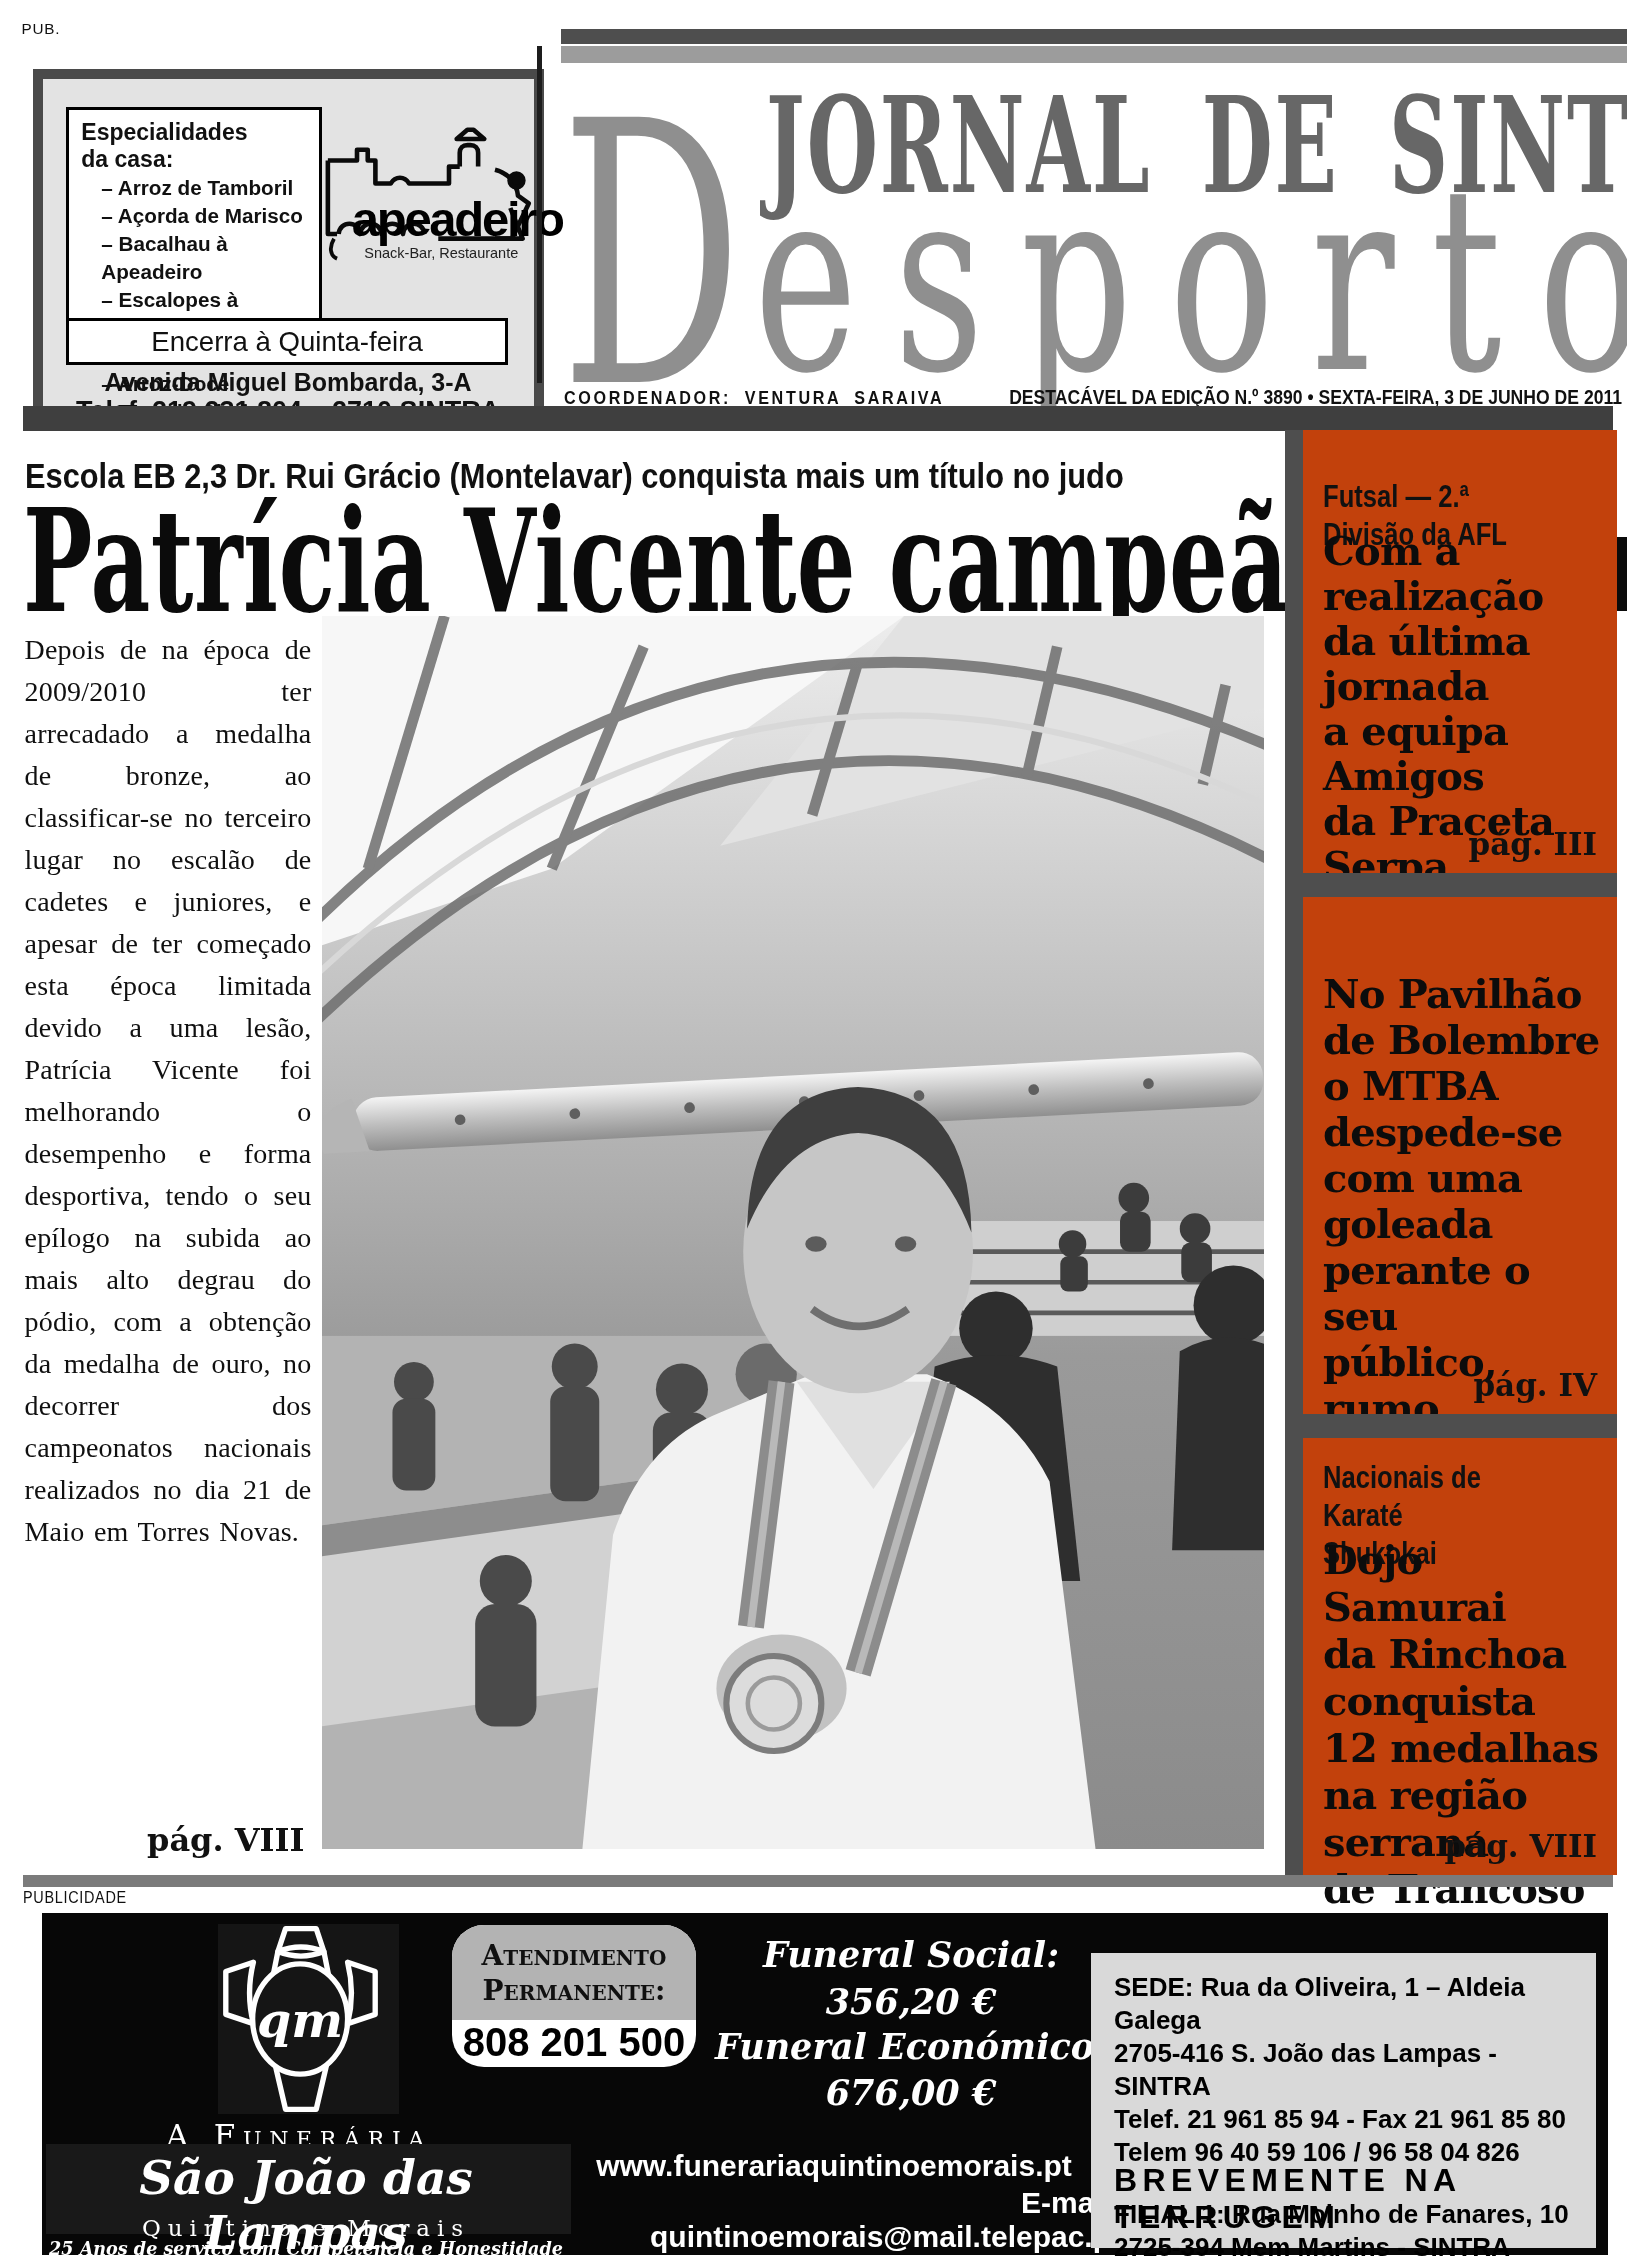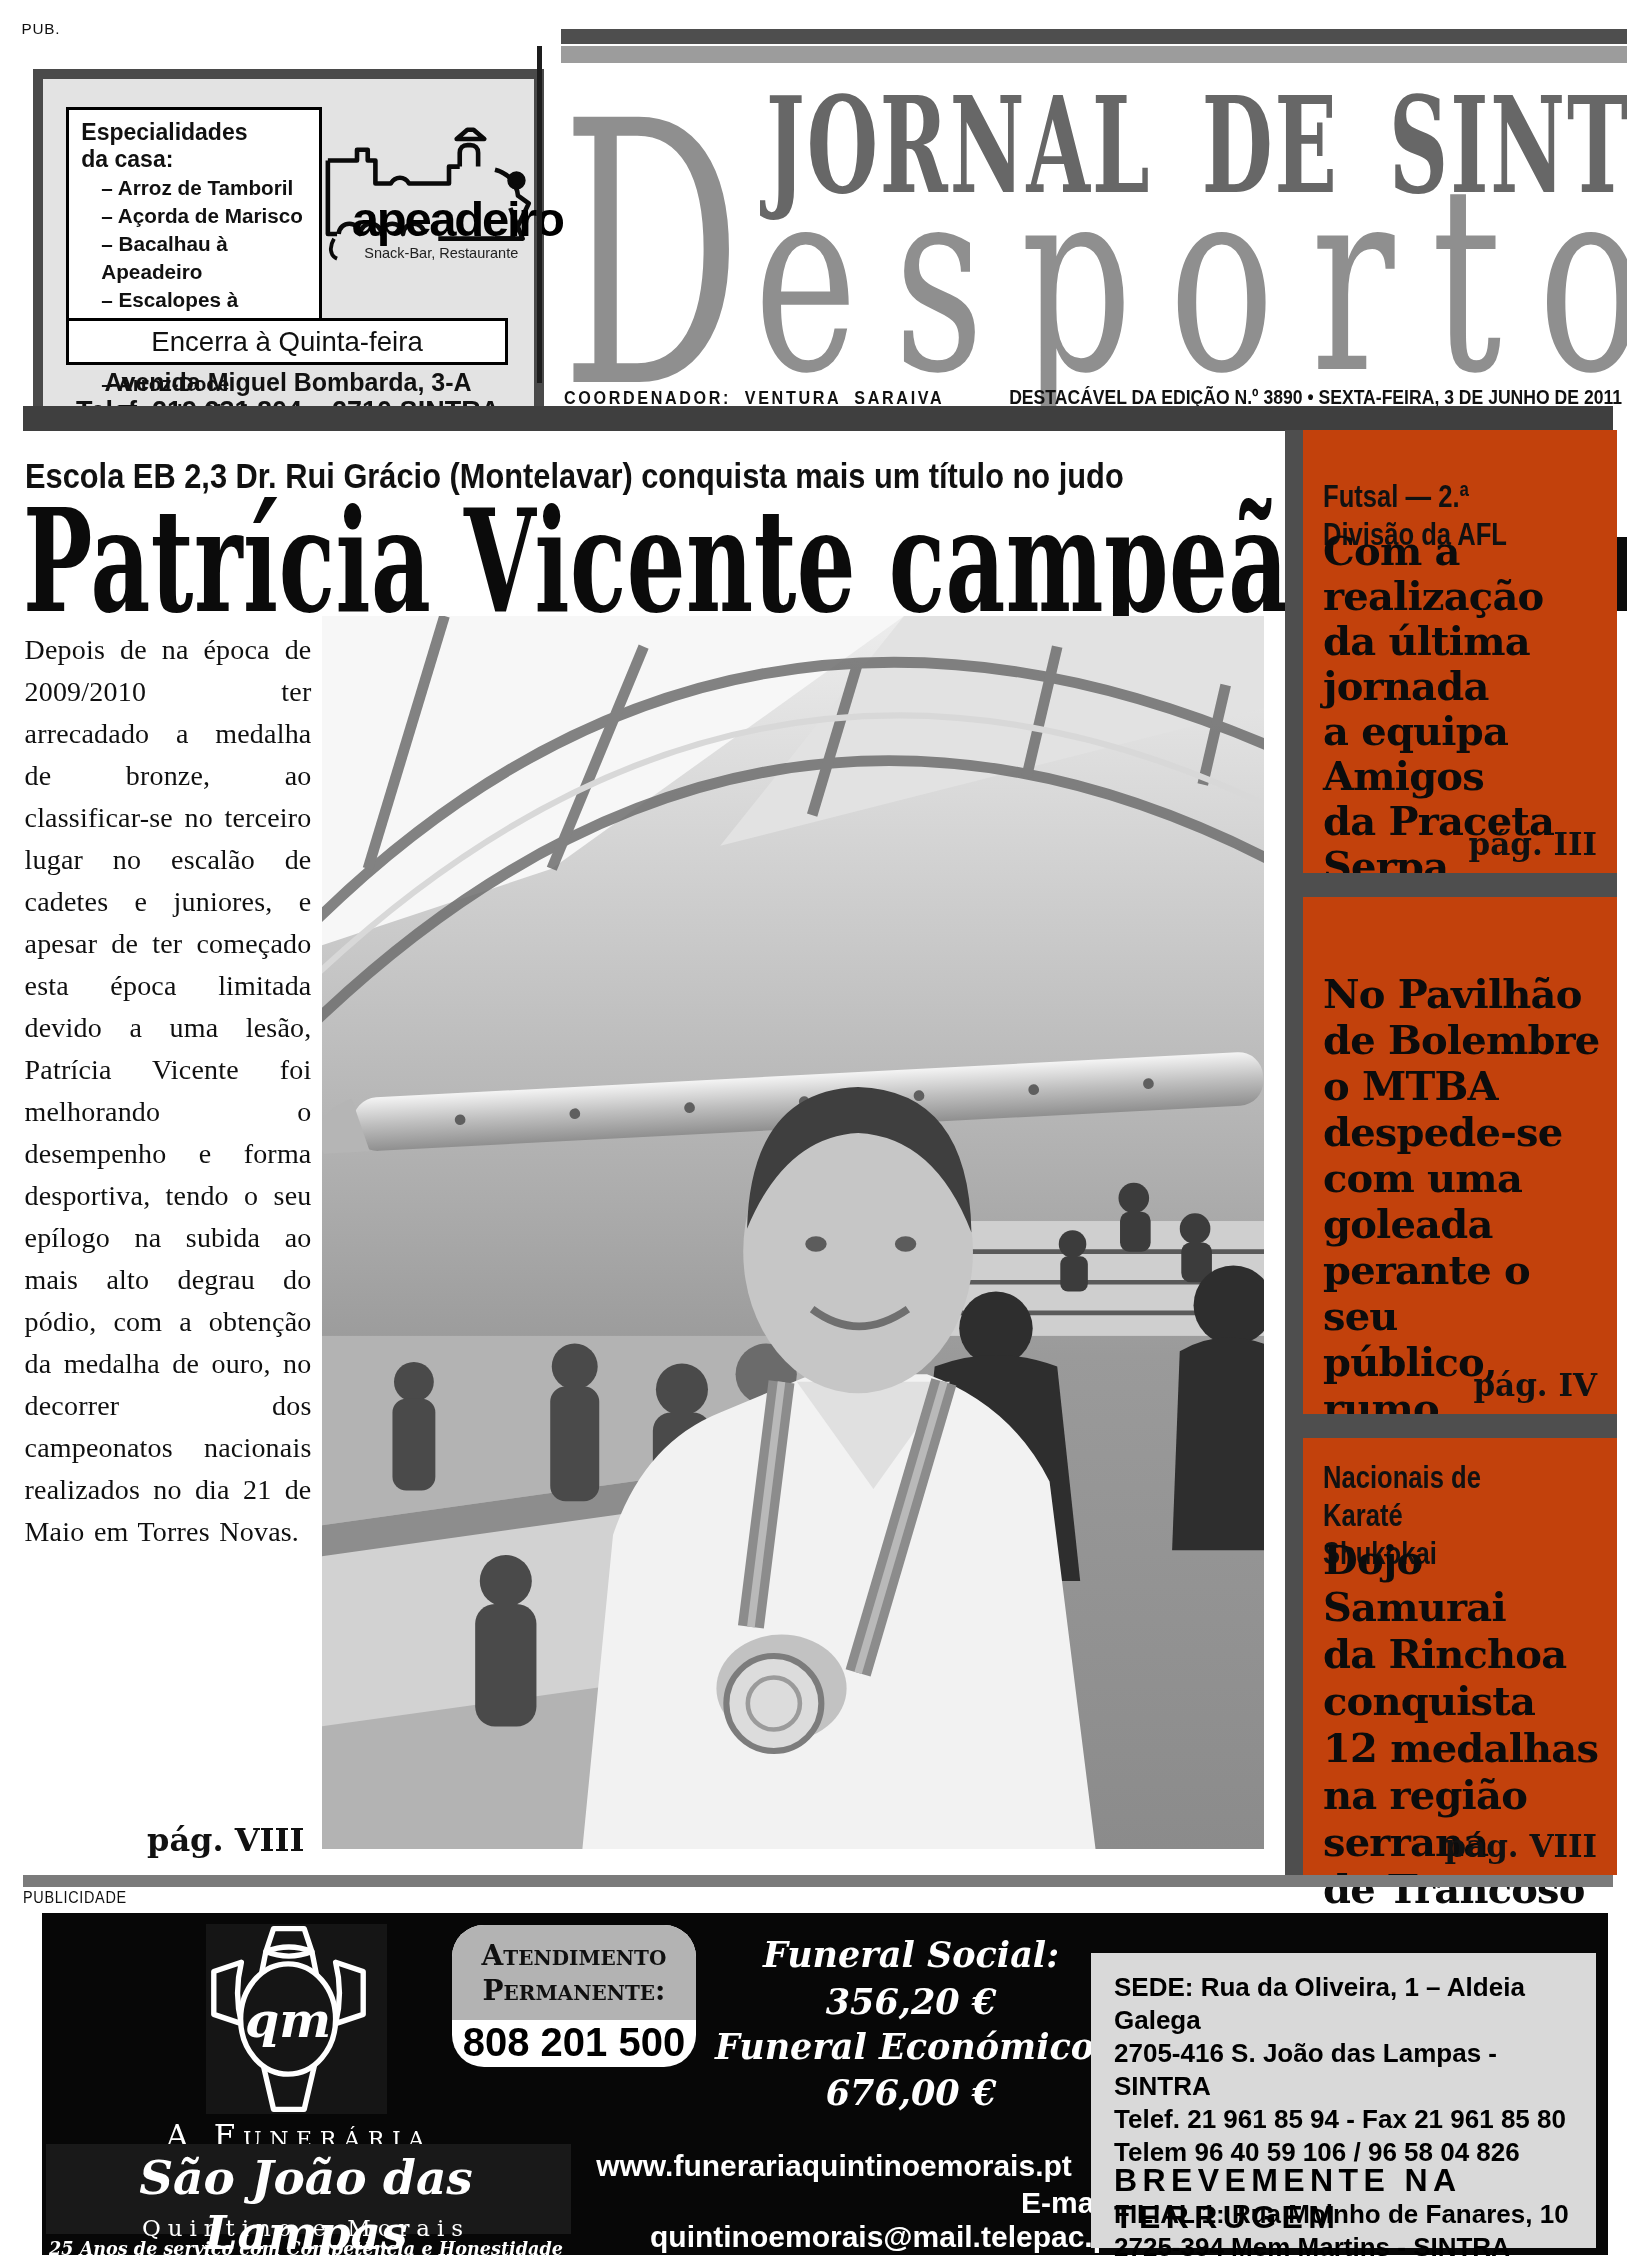--- a/index.html
+++ b/index.html
@@ -63,21 +63,21 @@
   #sb1 .sb-kicker{top:47px;} #sb1 .sb-headline{top:98px;}
   #sb2 .sb-kicker{top:27.6px;} #sb2 .sb-headline{top:74px;line-height:46px;}
   #sb3 .sb-kicker{top:20px;} #sb3 .sb-headline{top:98px;line-height:47px;}
 
   
   #publicity-bar{left:23px;top:1875px;width:1590px;height:11.5px;background:#7b7b7b;}
   #publicity-label{left:23px;top:1888px;font-size:17px;letter-spacing:0.8px;}
 
   
   #funeral-ad{left:42px;top:1913px;width:1566px;height:342px;background:#070707;}
-  #monogram-box{position:absolute;left:164px;top:10.7px;width:181px;height:190px;background:#151515;}
+  #monogram-box{position:absolute;left:176px;top:10.7px;width:181px;height:190px;background:#151515;}
   #brand-prefix{position:absolute;left:73px;top:205px;width:368px;text-align:center;color:#fff;
      font-variant:small-caps;font-size:31px;letter-spacing:7.7px;}
   #brand-strip{position:absolute;left:3.8px;top:231px;width:525px;height:90px;background:#191919;}
   #brand-name{position:absolute;left:0px;top:237px;width:528px;text-align:center;color:#fff;
      font-weight:bold;font-style:italic;font-size:47px;}
   #brand-partners{position:absolute;left:0px;top:302px;width:528px;text-align:center;color:#fff;
      font-size:23px;letter-spacing:6.9px;}
   #brand-tagline{position:absolute;left:0px;top:325px;width:528px;text-align:center;color:#fff;
      font-style:italic;font-weight:bold;font-size:17.6px;}
   #attendance-pill{position:absolute;left:410px;top:12.3px;width:244px;height:142px;border-radius:32px;

